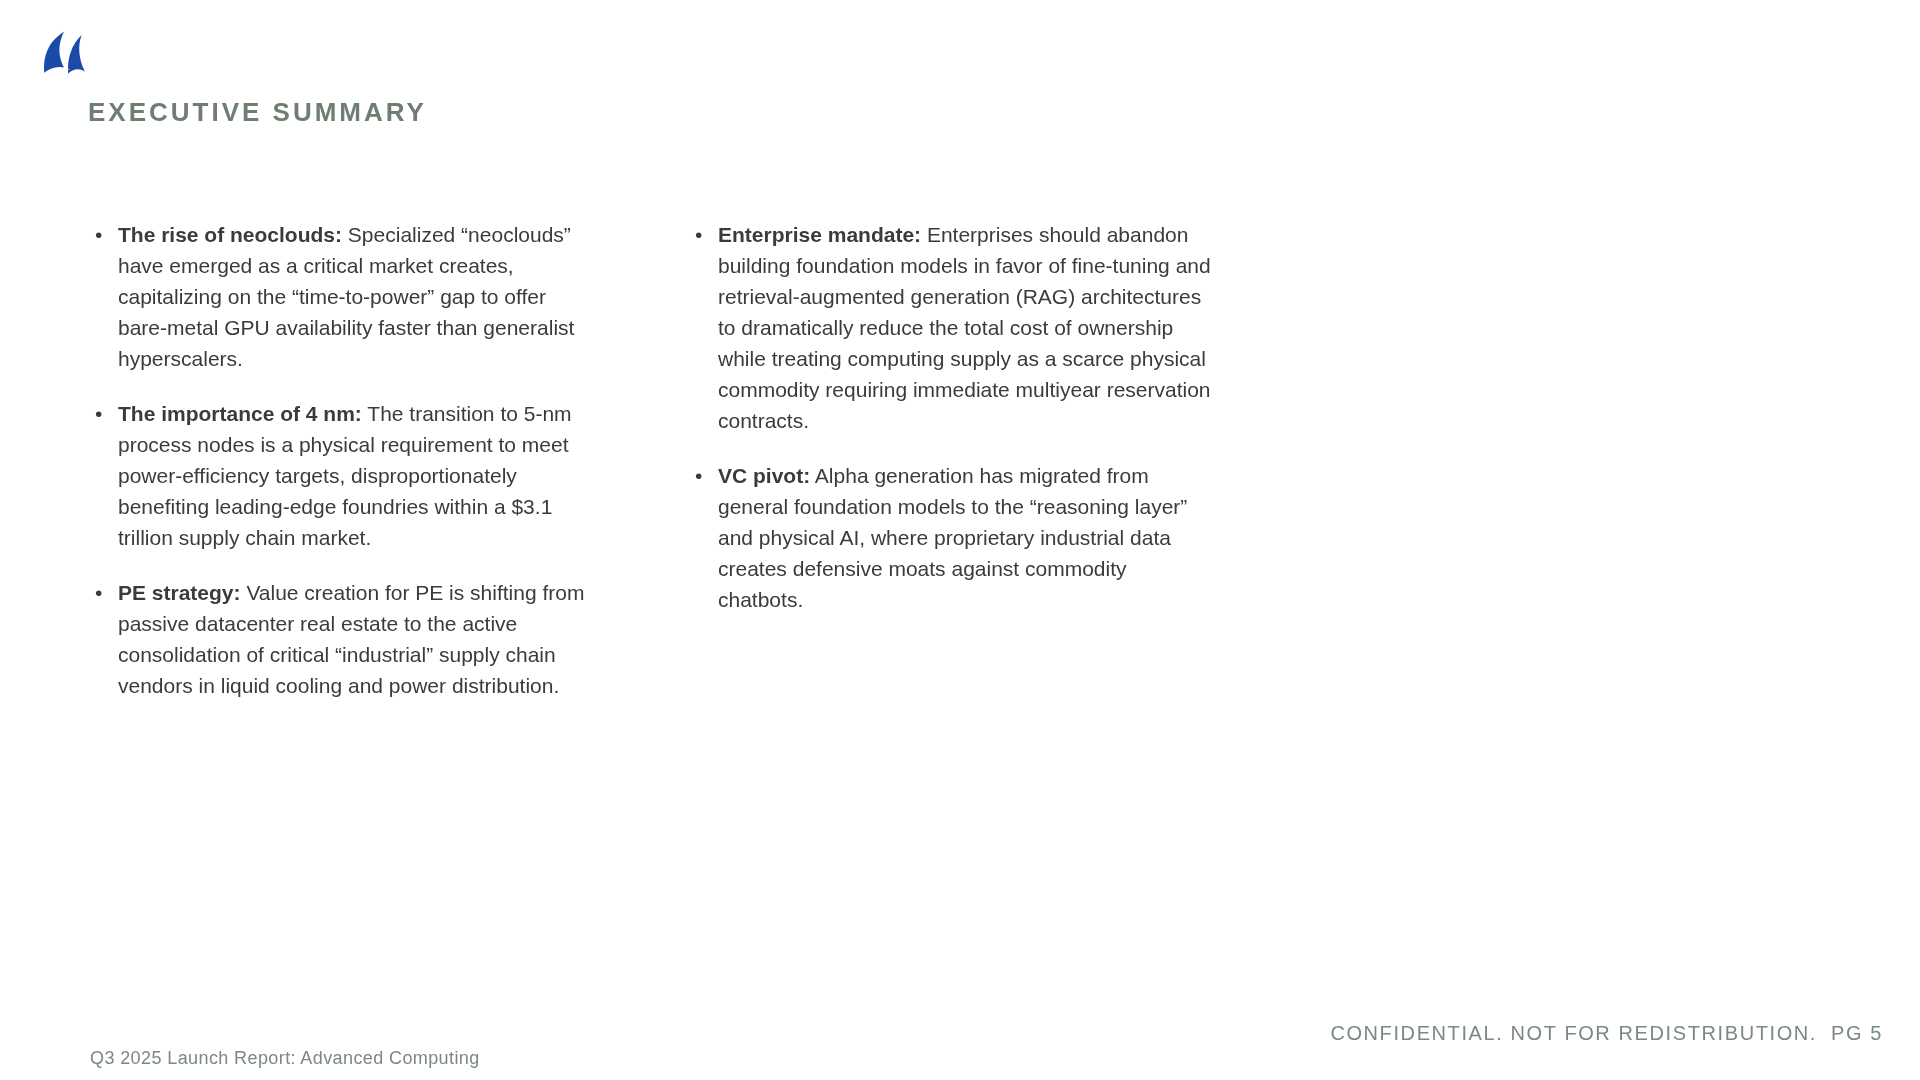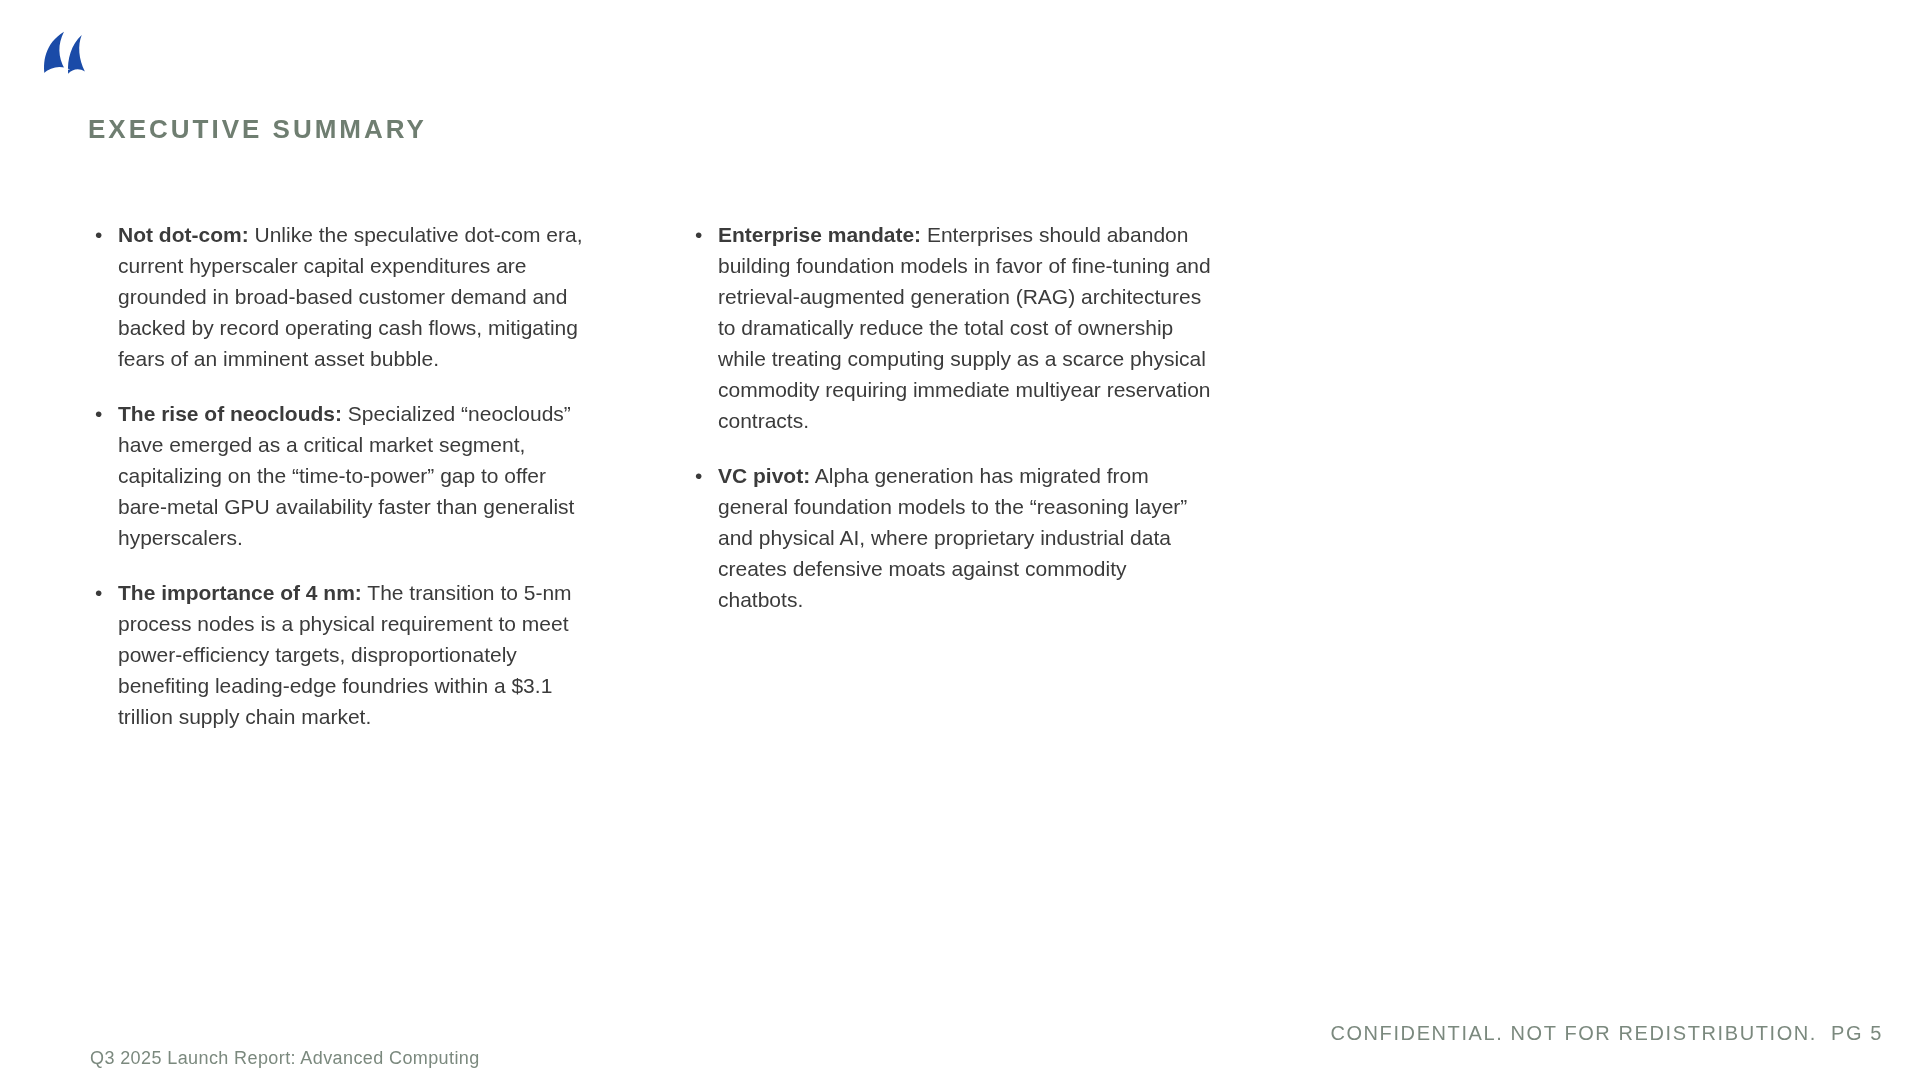--- a/index.html
+++ b/index.html
@@ -15,21 +15,21 @@
     position: absolute;
     left: 42px;
     top: 30px;
     width: 46px;
     height: 56px;
   }
 
   .page-title {
     position: absolute;
     left: 88px;
-    top: 114px;
+    top: 97px;
     font-size: 26px;
     font-weight: 700;
     letter-spacing: 3px;
     color: #6f7e71;
   }
 
   .content {
     position: absolute;
     left: 95px;
     top: 219px;
@@ -85,27 +85,27 @@
     <path fill="#ffffff" d="M1 41 C 9 34, 18 33, 27 37 C 18 37, 8 41, 2 47 Z"></path>
   </svg>
 </div>
 
 <div class="page-title">EXECUTIVE SUMMARY</div>
 
 <div class="content">
   <div class="col left">
     <ul>
       <li>
-        <span class="lead">Not dot-com:</span><span> Unlike the speculative dot-com era, current hyperscaler capital expenditures are grounded in broad-based customer demand and backed by record operating cash flows, mitigating fears of an imminent asset bubble.</span>
-      </li>
-      <li>
-        <span class="lead">The rise of neoclouds:</span><span> Specialized “neoclouds” have emerged as a critical market segment, capitalizing on the “time-to-power” gap to offer bare-metal GPU availability faster than generalist hyperscalers.</span>
+        <span class="lead">The rise of neoclouds:</span><span> Specialized “neoclouds” have emerged as a critical market creates, capitalizing on the “time-to-power” gap to offer bare-metal GPU availability faster than generalist hyperscalers.</span>
       </li>
       <li>
         <span class="lead">The importance of 4 nm:</span><span> The transition to 5-nm process nodes is a physical requirement to meet power-efficiency targets, disproportionately benefiting leading-edge foundries within a $3.1 trillion supply chain market.</span>
+      </li>
+      <li>
+        <span class="lead">PE strategy:</span><span> Value creation for PE is shifting from passive datacenter real estate to the active consolidation of critical “industrial” supply chain vendors in liquid cooling and power distribution.</span>
       </li>
     </ul>
   </div>
   <div class="col right">
     <ul>
       <li>
         <span class="lead">Enterprise mandate:</span><span> Enterprises should abandon building foundation models in favor of fine-tuning and retrieval-augmented generation (RAG) architectures to dramatically reduce the total cost of ownership while treating computing supply as a scarce physical commodity requiring immediate multiyear reservation contracts.</span>
       </li>
       <li>
         <span class="lead">VC pivot:</span><span> Alpha generation has migrated from general foundation models to the “reasoning layer” and physical AI, where proprietary industrial data creates defensive moats against commodity chatbots.</span>

